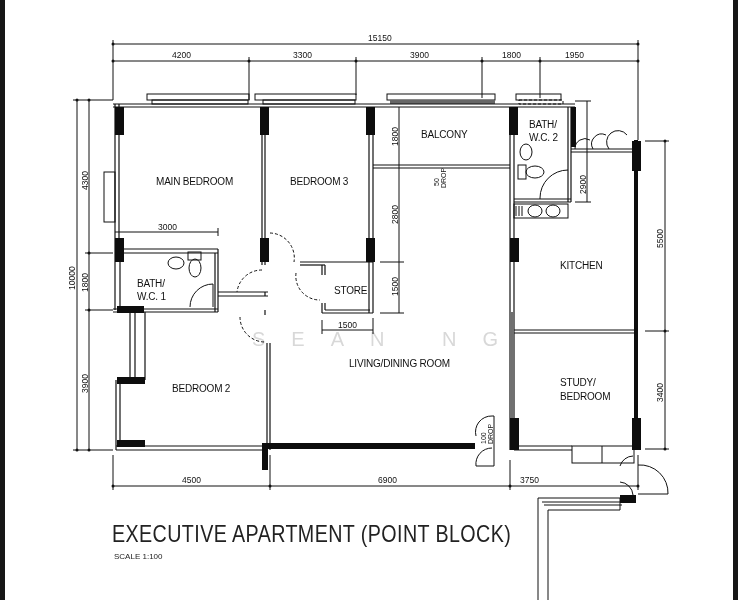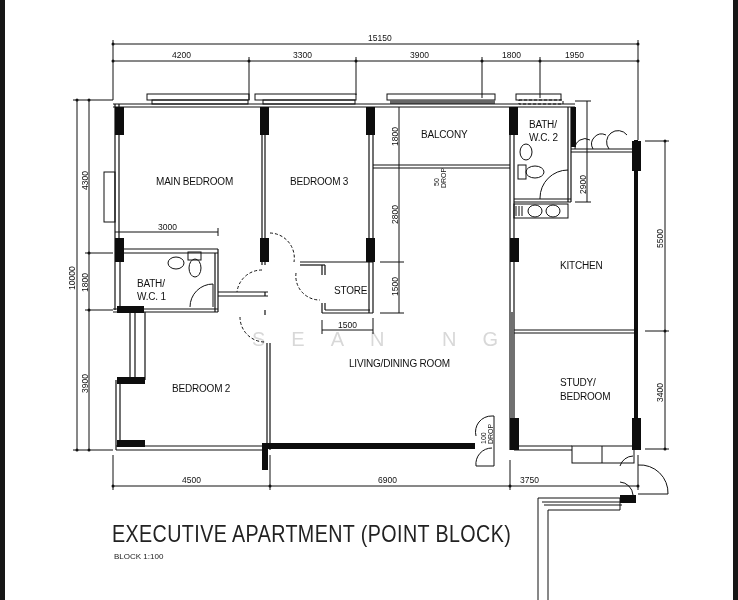--- a/index.html
+++ b/index.html
@@ -296,13 +296,13 @@
   <text class="lbl" x="137" y="300">W.C. 1</text>
   <text class="lbl" x="334" y="294">STORE</text>
   <text class="lbl" x="560" y="269">KITCHEN</text>
   <text class="lbl" x="349" y="367">LIVING/DINING ROOM</text>
   <text class="lbl" x="172" y="392">BEDROOM 2</text>
   <text class="lbl" x="560" y="386">STUDY/</text>
   <text class="lbl" x="560" y="400">BEDROOM</text>
 </svg>
 
 <div class="title">EXECUTIVE APARTMENT (POINT BLOCK)</div>
-<div class="scale">BLOCK   1:100</div>
+<div class="scale">SCALE   1:100</div>
 
 </body></html>

